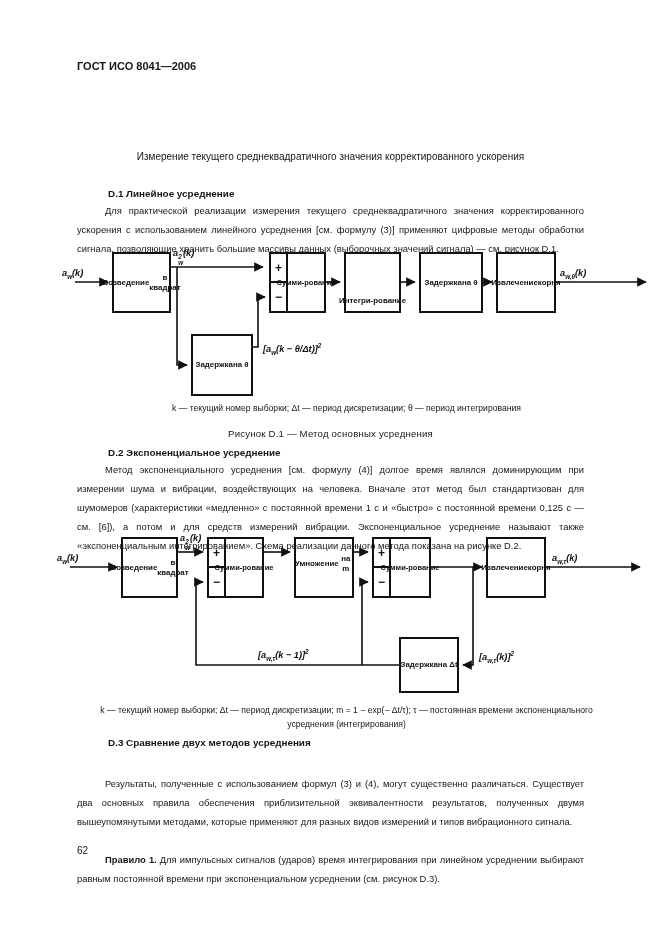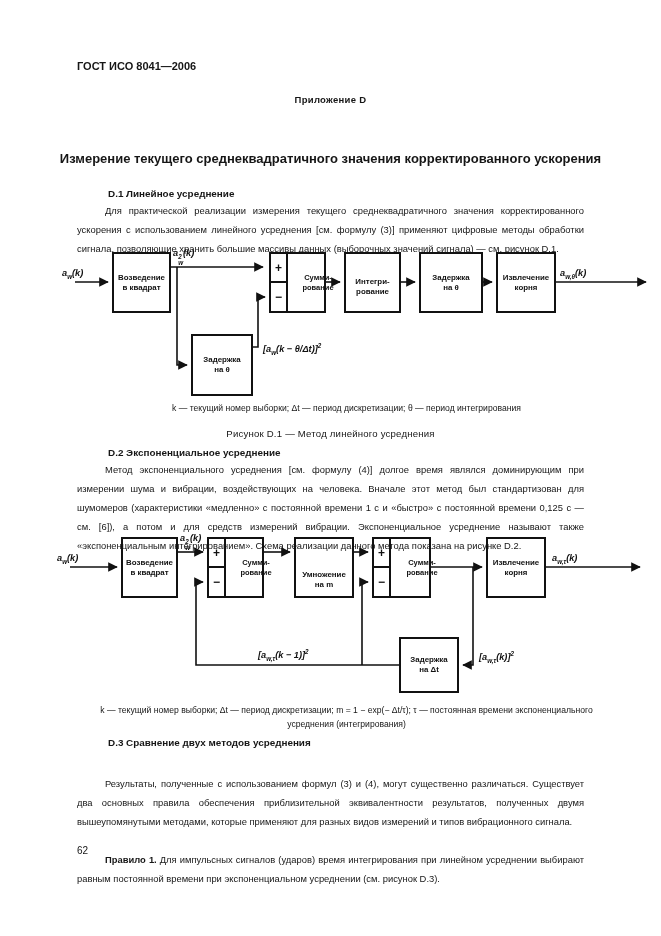--- a/index.html
+++ b/index.html
@@ -5,48 +5,47 @@
   html,body{margin:0;padding:0;background:#888;}
   .page{
     position:relative;width:661px;height:936px;background:#ffffff;
     font-family:"Liberation Sans",sans-serif;color:#161616;overflow:hidden;
     margin:0 auto;
   }
   .abs{position:absolute;text-align:right;}
   .center{left:0;right:0;text-align:center;}
   .docnum{font-weight:700;font-size:11px;}
   .annex{font-weight:700;font-size:9.5px;letter-spacing:.3px;}
-  .title{font-weight:700;font-size:13px;}
+  .title{font-weight:400;font-size:10px;}
   .heading{font-weight:700;font-size:9.9px;}
   .para{width:507px;text-align:justify;text-indent:28px;font-size:9.4px;line-height:19px;}
   .note{font-size:8.6px;margin-left:32px;}
   .figcap{font-size:9.6px;letter-spacing:.2px;}
   .pagenum{font-size:10px;}
   .rule-lead{font-weight:700;margin-right:3px;}
   .diagram{position:absolute;left:0;width:661px;}
   .diagram svg{position:absolute;left:0;top:0;}
-  .blk{position:absolute;display:flex;flex-direction:column;align-items:center;justify-content:center;
-       text-align:right;font-weight:700;font-size:7.9px;line-height:9.6px;color:#111;}
-  .blk.small{font-size:7.5px;margin-left:12px;}
+  .blk{position:absolute;display:flex;flex-direction:row;align-items:center;justify-content:center;
+       text-align:center;font-weight:700;font-size:7.9px;line-height:9.6px;color:#111;}
+  .blk.small{font-size:7.5px;}
   .sgn{position:absolute;display:flex;align-items:center;justify-content:center;
        font-size:12px;font-weight:700;color:#111;}
   .flabel{position:absolute;font-style:italic;font-weight:700;font-size:9.2px;white-space:nowrap;color:#111;}
   .flabel sub{font-size:6.3px;}
   .flabel sup{font-size:6.3px;}
   .supsub{display:inline-flex;flex-direction:column;align-items:flex-start;
           font-size:6.3px;line-height:5.6px;vertical-align:-3px;}
 </style>
 </head>
 <body>
 
 <div class="page">
 
   <div class="abs docnum" style="left:77px;top:60px">ГОСТ ИСО 8041—2006</div>
 
-  <div class="abs center annex" style="top:94px">Приложение D</div>
 
   <div class="abs center title" style="top:151px">Измерение текущего среднеквадратичного значения корректированного ускорения</div>
 
   <div class="abs heading" style="left:108px;top:188px">D.1  Линейное усреднение</div>
   <div class="abs para" style="left:77px;top:201px">Для практической реализации измерения текущего среднеквадратичного значения корректированного ускорения с использованием линейного усреднения [см. формулу (3)] применяют цифровые методы обработки сигнала, позволяющие хранить большие массивы данных (выборочных значений сигнала) — см. рисунок D.1.</div>
 
   <div class="diagram" style="top:245px;height:158px">
     <svg width="661" height="158" viewBox="0 0 661 158">
       <defs>
         <marker id="ah" markerWidth="7" markerHeight="7" refX="5.5" refY="3" orient="auto">
@@ -84,21 +83,21 @@
     <div class="blk" style="left:113px;top:8px;width:57px;height:59px">
         <span>Возведение</span>
         <span>в квадрат</span>
       </div>
     <div class="sgn" style="left:270px;top:8px;width:17px;height:29px">+</div>
     <div class="sgn" style="left:270px;top:37px;width:17px;height:30px">−</div>
     <div class="blk small" style="left:287px;top:8px;width:38px;height:59px">
         <span>Сумми-</span>
         <span>рование</span>
       </div>
-    <div class="blk" style="left:345px;top:6px;width:55px;height:72px">
+    <div class="blk" style="left:345px;top:20px;width:55px;height:72px">
         <span>Интегри-</span>
         <span>рование</span>
       </div>
     <div class="blk" style="left:420px;top:8px;width:62px;height:59px">
         <span>Задержка</span>
         <span>на θ</span>
       </div>
     <div class="blk" style="left:497px;top:8px;width:58px;height:59px">
         <span>Извлечение</span>
         <span>корня</span>
@@ -106,21 +105,21 @@
     <div class="blk" style="left:192px;top:90px;width:60px;height:60px">
         <span>Задержка</span>
         <span>на θ</span>
       </div>
 
     <div class="flabel" style="left:263px;top:97px"><span>[</span><span>a</span><sub>w</sub><span>(k − θ/Δt)]</span><sup>2</sup></div>
     <div class="flabel" style="left:560px;top:23px"><span>a</span><sub>w,θ</sub><span>(k)</span></div>
   </div>
 
   <div class="abs center note" style="top:403px">k — текущий номер выборки; Δt — период дискретизации; θ — период интегрирования</div>
-  <div class="abs center figcap" style="top:428px">Рисунок D.1 — Метод линейного усреднения</div>
+  <div class="abs center figcap" style="top:428px">Рисунок D.1 — Метод основных усреднения</div>
 
   <div class="abs heading" style="left:108px;top:447px">D.2  Экспоненциальное усреднение</div>
   <div class="abs para" style="left:77px;top:460px">Метод экспоненциального усреднения [см. формулу (4)] долгое время являлся доминирующим при измерении шума и вибрации, воздействующих на человека. Вначале этот метод был стандартизован для шумомеров (характеристики «медленно» с постоянной времени 1 с и «быстро» с постоянной времени 0,125 с — см. [6]), а потом и для средств измерений вибрации. Экспоненциальное усреднение называют также «экспоненциальным интегрированием». Схема реализации данного метода показана на рисунке D.2.</div>
 
   <div class="diagram" style="top:530px;height:172px">
     <svg width="661" height="172" viewBox="0 0 661 172">
       <g stroke="#111" stroke-width="1.6" fill="none">
         <path d="M70,37 H117" marker-end="url(#ah)"></path>
         <path d="M177,22 H203" marker-end="url(#ah)"></path>
         <path d="M263,22 H290" marker-end="url(#ah)"></path>
@@ -154,21 +153,21 @@
     <div class="blk" style="left:122px;top:8px;width:55px;height:59px">
         <span>Возведение</span>
         <span>в квадрат</span>
       </div>
     <div class="sgn" style="left:208px;top:8px;width:17px;height:29px">+</div>
     <div class="sgn" style="left:208px;top:37px;width:17px;height:30px">−</div>
     <div class="blk small" style="left:225px;top:8px;width:38px;height:59px">
         <span>Сумми-</span>
         <span>рование</span>
       </div>
-    <div class="blk" style="left:295px;top:20px;width:58px;height:59px">
+    <div class="blk" style="left:295px;top:4px;width:58px;height:59px">
         <span>Умножение</span>
         <span>на m</span>
       </div>
     <div class="sgn" style="left:373px;top:8px;width:17px;height:29px">+</div>
     <div class="sgn" style="left:373px;top:37px;width:17px;height:30px">−</div>
     <div class="blk small" style="left:390px;top:8px;width:40px;height:59px">
         <span>Сумми-</span>
         <span>рование</span>
       </div>
     <div class="blk" style="left:487px;top:8px;width:58px;height:59px">

